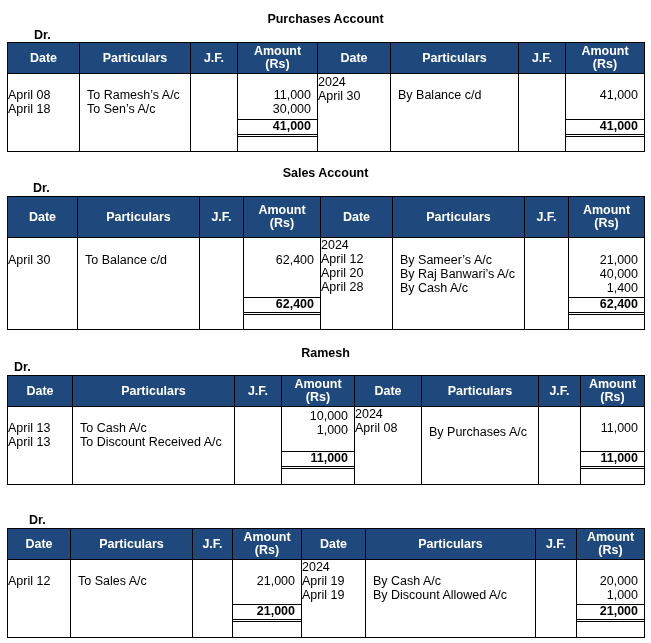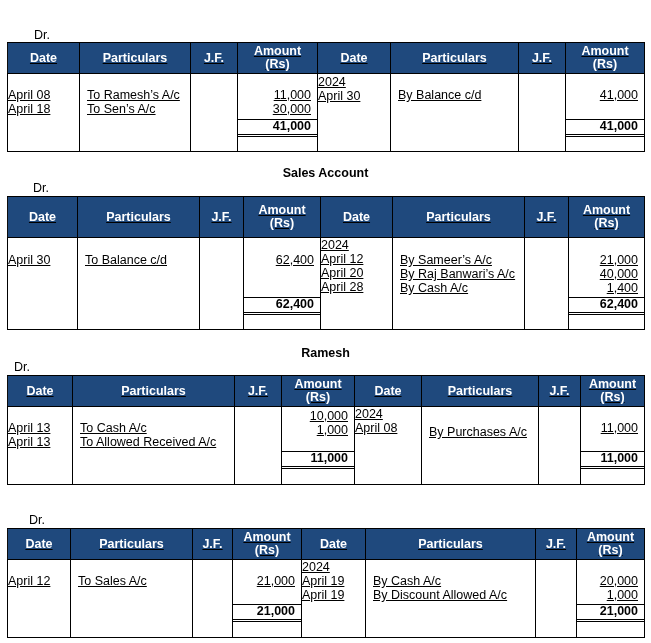--- a/index.html
+++ b/index.html
@@ -1,43 +1,44 @@
 <!DOCTYPE html>
 <html><head>
 <meta charset="utf-8">
 <style>
   html, body { margin:0; padding:0; background:#ffffff; }
   body { width:651px; height:643px; position:relative; overflow:hidden;
          font-family:"Liberation Sans", sans-serif; color:#000; }
   .acct { position:absolute; left:0; width:651px; }
   .acct-title { position:absolute; left:0; width:651px; text-align:center;
                 font-weight:bold; font-size:12.5px; }
-  .dr { position:absolute; font-size:12.5px; font-weight:normal; }
+  .dr { position:absolute; font-size:12.5px; font-weight:bold; }
   .cr { position:absolute; font-size:12.5px;margin-left:36px; }
   table.ledger { position:absolute; border-collapse:collapse; table-layout:fixed;
-                 font-size:12.5px;text-decoration:underline; }
+                 font-size:12.5px; }
   table.ledger th { background:#1f497d; color:#fff; font-weight:bold;
                     border:1px solid #000; border-left:1px solid #0d0d0d;
                     padding:0; line-height:13px; font-size:12.5px; }
   table.ledger td { border-left:1px solid #000; border-right:1px solid #000;
                     border-bottom:1px solid #000; vertical-align:top; padding:0;
                     line-height:14px; position:relative; }
   .c { text-align:left; }
   .pl { padding-left:7px !important; text-align:left; white-space:nowrap; }
   .amt { text-align:right; padding-right:6px !important; }
   .amtcell { position:relative; }
   .total { position:absolute; left:0; right:0; border-top:1px solid #000;
            border-bottom:3px double #000; text-align:right; padding-right:6px;
            font-weight:bold; line-height:13px; height:14px; }
   .line { display:block; white-space:nowrap; }
 </style>
 </head>
 <body>
 
 <div class="acct" style="top:0;height:155px;">
+  <div class="acct-title" style="top:12px;">Purchases Account</div>
   <div class="dr" style="left:34px;top:28px;">Dr.</div>
   <div class="cr" style="left:627px;top:28px;">Cr.</div>
   <table class="ledger" style="left:7px;top:42px;width:637px;">
     <colgroup>
         <col style="width:72px">
         <col style="width:111px">
         <col style="width:47px">
         <col style="width:80px">
         <col style="width:73px">
         <col style="width:128px">
@@ -192,21 +193,21 @@
             <span class="line">(Rs)</span>
           </th>
     </tr>
     <tr style="height:78px;">
       <td class="c" style="padding-top:14px;">
         <span class="line">April 13</span>
             <span class="line">April 13</span>
           </td>
       <td class="pl" style="padding-top:14px;">
         <span class="line">To Cash A/c</span>
-            <span class="line">To Allowed Received A/c</span>
+            <span class="line">To Discount Received A/c</span>
           </td>
       <td></td>
       <td class="amt amtcell" style="padding-top:2px;">
         <span class="line">10,000</span>
             <span class="line">1,000</span>
         <div class="total" style="top:44px;">11,000</div>
           </td>
       <td class="c" style="padding-top:0px;">
         <span class="line">2024</span>
             <span class="line">April 08</span>

